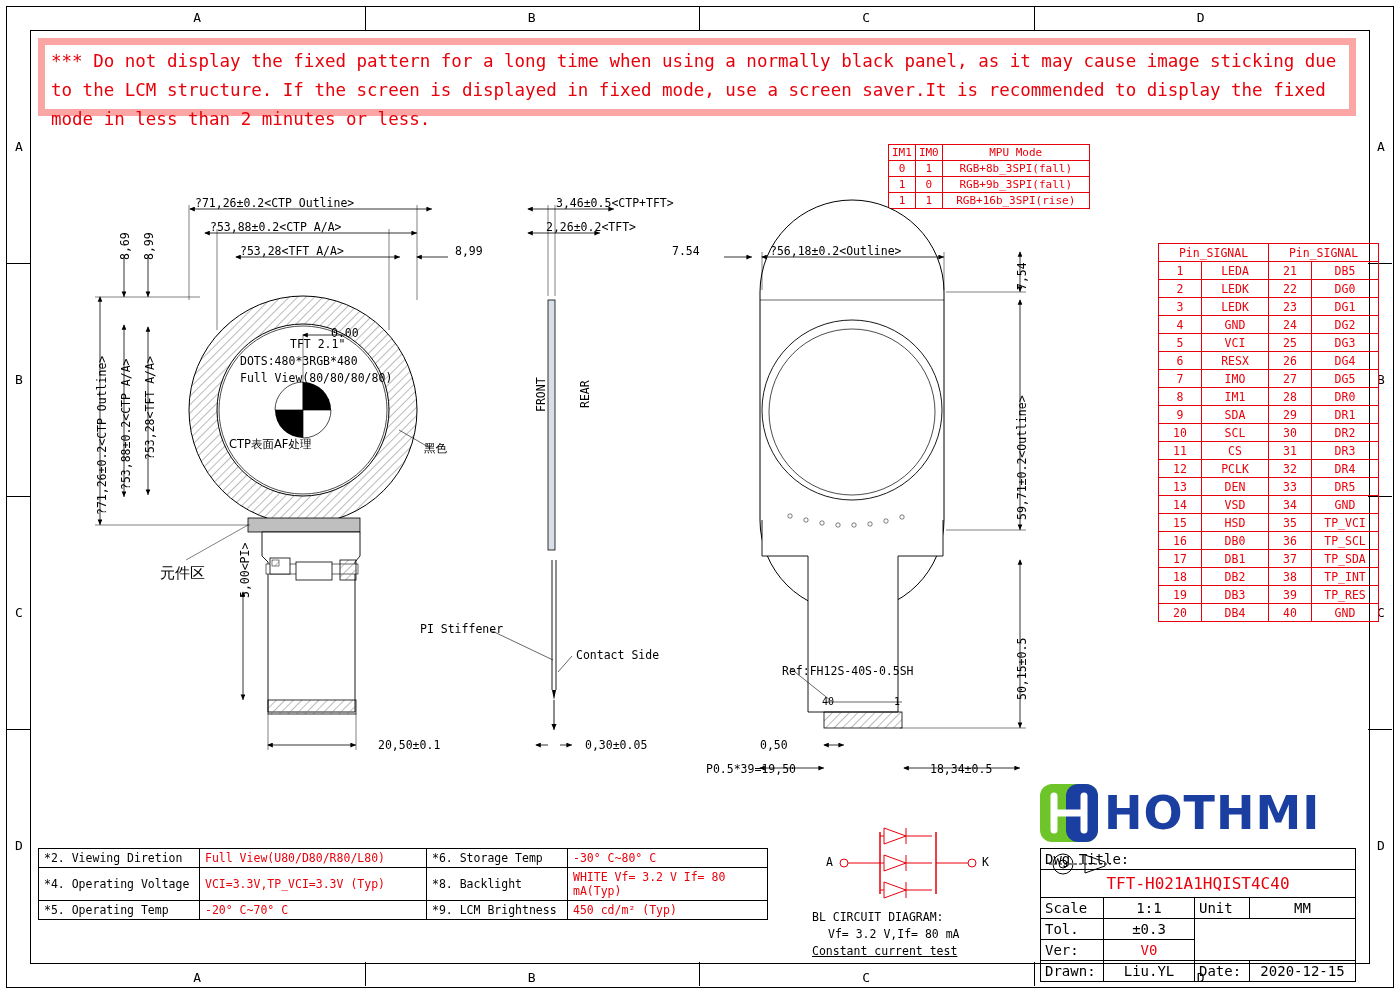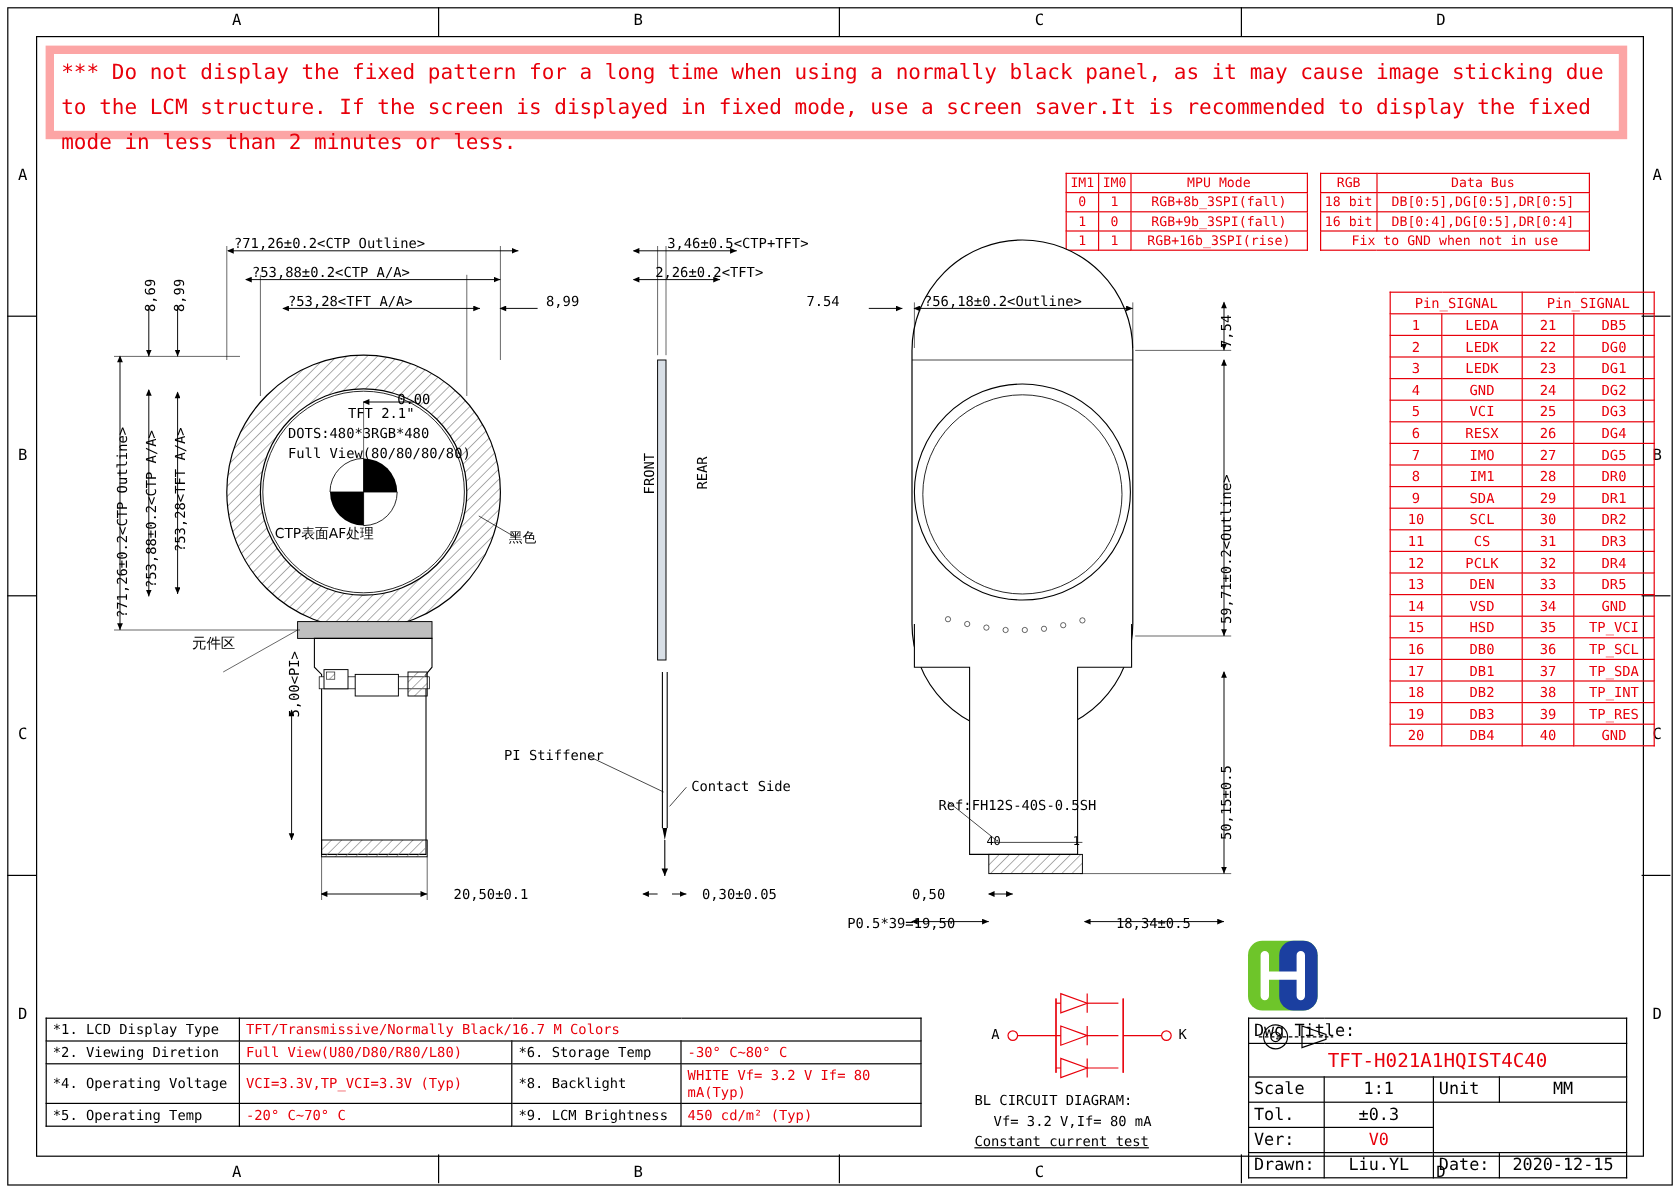--- a/index.html
+++ b/index.html
@@ -87,39 +87,20 @@
           <td>RGB+9b_3SPI(fall)</td>
         </tr>
         <tr>
           <td>1</td>
           <td>1</td>
           <td>RGB+16b_3SPI(rise)</td>
         </tr>
       </tbody>
   </table>
 
-  <table class="tbl" style="left:1100px;top:144px;">
-    <tbody id="bus-body">
-        <tr>
-          <td>RGB</td>
-          <td style="width: 170px;">Data Bus</td>
-        </tr>
-        <tr>
-          <td>18 bit</td>
-          <td>DB[0:5],DG[0:5],DR[0:5]</td>
-        </tr>
-        <tr>
-          <td>16 bit</td>
-          <td>DB[0:4],DG[0:5],DR[0:4]</td>
-        </tr>
-        <tr>
-          <td colspan="2">Fix to GND when not in use</td>
-        </tr>
-      </tbody>
-  </table>
 
   <table class="pintbl" style="position:absolute;left:1158px;top:243px;">
     <tbody id="pin-body">
         <tr>
           <td colspan="2" style="width: 92px;">Pin_SIGNAL</td>
           <td colspan="2" style="width: 92px;">Pin_SIGNAL</td>
         </tr>
         <tr>
           <td style="width: 34px;">1</td>
           <td style="width: 58px;">LEDA</td>
@@ -398,21 +379,21 @@
   <div class="dim rot90" style="left:95px;top:515px;">?71,26±0.2&lt;CTP Outline&gt;</div>
   <div class="dim rot90" style="left:119px;top:490px;">?53,88±0.2&lt;CTP A/A&gt;</div>
   <div class="dim rot90" style="left:143px;top:460px;">?53,28&lt;TFT A/A&gt;</div>
 
   <div class="dim" style="left:331px;top:326px;">0.00</div>
   <div class="dim" style="left:290px;top:337px;">TFT 2.1"</div>
   <div class="dim" style="left:240px;top:354px;">DOTS:480*3RGB*480</div>
   <div class="dim" style="left:240px;top:371px;">Full View(80/80/80/80)</div>
   <div class="dim" style="left:229px;top:437px;font-family:'DejaVu Sans',sans-serif;">CTP表面AF处理</div>
   <div class="dim" style="left:424px;top:441px;font-family:'DejaVu Sans',sans-serif;">黑色</div>
-  <div class="dim" style="left:160px;top:528px;font-size:12px;font-family:Liberation Sans, sans-serif;">元件区</div>
+  <div class="dim" style="left:160px;top:564px;font-size:15px;font-family:Liberation Sans, sans-serif;">元件区</div>
   <div class="dim rot90" style="left:238px;top:598px;">5,00&lt;PI&gt;</div>
   <div class="dim" style="left:378px;top:738px;">20,50±0.1</div>
 
   <div class="dim" style="left:556px;top:196px;">3,46±0.5&lt;CTP+TFT&gt;</div>
   <div class="dim" style="left:546px;top:220px;">2,26±0.2&lt;TFT&gt;</div>
   <div class="dim rot90" style="left:534px;top:412px;">FRONT</div>
   <div class="dim rot90" style="left:578px;top:408px;">REAR</div>
   <div class="dim" style="left:585px;top:738px;">0,30±0.05</div>
   <div class="dim" style="left:420px;top:622px;">PI Stiffener</div>
   <div class="dim" style="left:576px;top:648px;">Contact Side</div>
@@ -431,24 +412,20 @@
 
   <div class="dim red" style="left:826px;top:855px;">A</div>
   <div class="dim red" style="left:982px;top:855px;">K</div>
   <div class="dim red" style="left:812px;top:910px;">BL CIRCUIT DIAGRAM:</div>
   <div class="dim red" style="left:828px;top:927px;">Vf= 3.2 V,If= 80 mA</div>
   <div class="dim red" style="left:812px;top:944px;text-decoration:underline;">Constant current test</div>
 
   <table class="spec" style="position:absolute;left:38px;top:848px;width:730px;">
     <tbody id="spec-body">
         <tr>
-          <td style="width: 150px;">*1. LCD Display Type</td>
-          <td class="v" colspan="3">TFT/Transmissive/Normally Black/16.7 M Colors</td>
-        </tr>
-        <tr>
           <td style="width: 150px;">*2. Viewing Diretion</td>
           <td class="v" style="width: 216px;">Full View(U80/D80/R80/L80)</td>
           <td style="width: 130px;">*6. Storage Temp</td>
           <td class="v">-30° C~80° C</td>
         </tr>
         <tr>
           <td style="width: 150px;">*4. Operating Voltage</td>
           <td class="v" style="width: 216px;">VCI=3.3V,TP_VCI=3.3V (Typ)</td>
           <td style="width: 130px;">*8. Backlight</td>
           <td class="v">WHITE Vf= 3.2 V If= 80 mA(Typ)</td>
@@ -461,20 +438,21 @@
         </tr>
       </tbody>
   </table>
 
   <div style="position:absolute;left:1040px;top:784px;width:310px;height:60px;">
     <svg width="310" height="62" style="position:absolute;left:0;top:0;">
       <rect x="0" y="0" width="58" height="58" rx="12" fill="#6ec52a"></rect>
       <rect x="26" y="0" width="32" height="58" rx="12" fill="#1b3fa0"></rect>
       <path d="M14,12 L14,46 M44,12 L44,46 M14,29 L44,29" stroke="#fff" stroke-width="7" fill="none" stroke-linecap="round"></path>
     </svg>
+    <div style="position:absolute;left:64px;top:2px;font-family:'DejaVu Sans',sans-serif;font-weight:bold;font-size:46px;color:#1b3fa0;letter-spacing:1px;">HOTHMI</div>
   </div>
 
   <table class="title" style="position:absolute;left:1040px;top:848px;width:316px;">
     <tbody>
         <tr>
       <td colspan="4" style="height:16px;">Dwg Title:</td>
     </tr>
     <tr>
       <td colspan="4" style="text-align:center;color:#e8000b;font-size:16px;padding:4px;">TFT-H021A1HQIST4C40</td>
     </tr>

